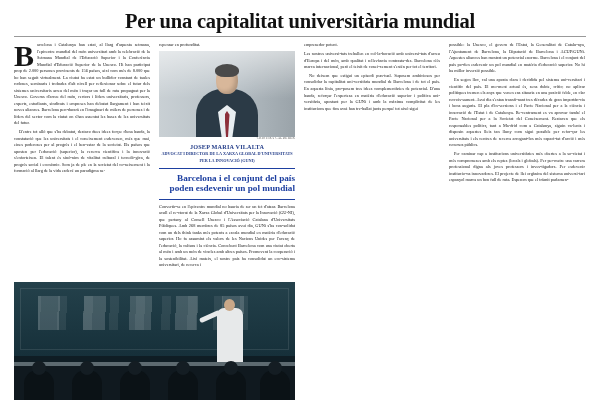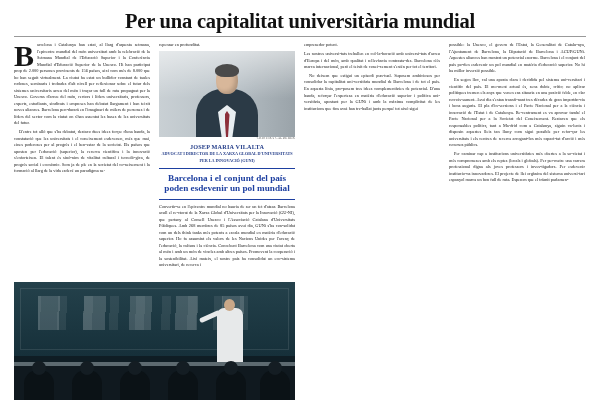--- a/index.html
+++ b/index.html
@@ -159,21 +159,21 @@
     border-bottom: 1px solid #1d3fa0;
     padding: 4px 0 5px 0;
     margin: 3px 0 4px 0;
   }
   .pullbox .pulltext {
     font-family: "Liberation Serif", serif;
     font-weight: 700;
     font-size: 9.2px;
     line-height: 1.14;
     color: #1d3fa0;
-    text-align: center;
+    text-align: right;
     margin: 0;
     text-indent: 0;
   }
   
   .class-photo {
     position: absolute;
     left: 14px;
     bottom: 0;
     width: 281px;
     height: 118px;

